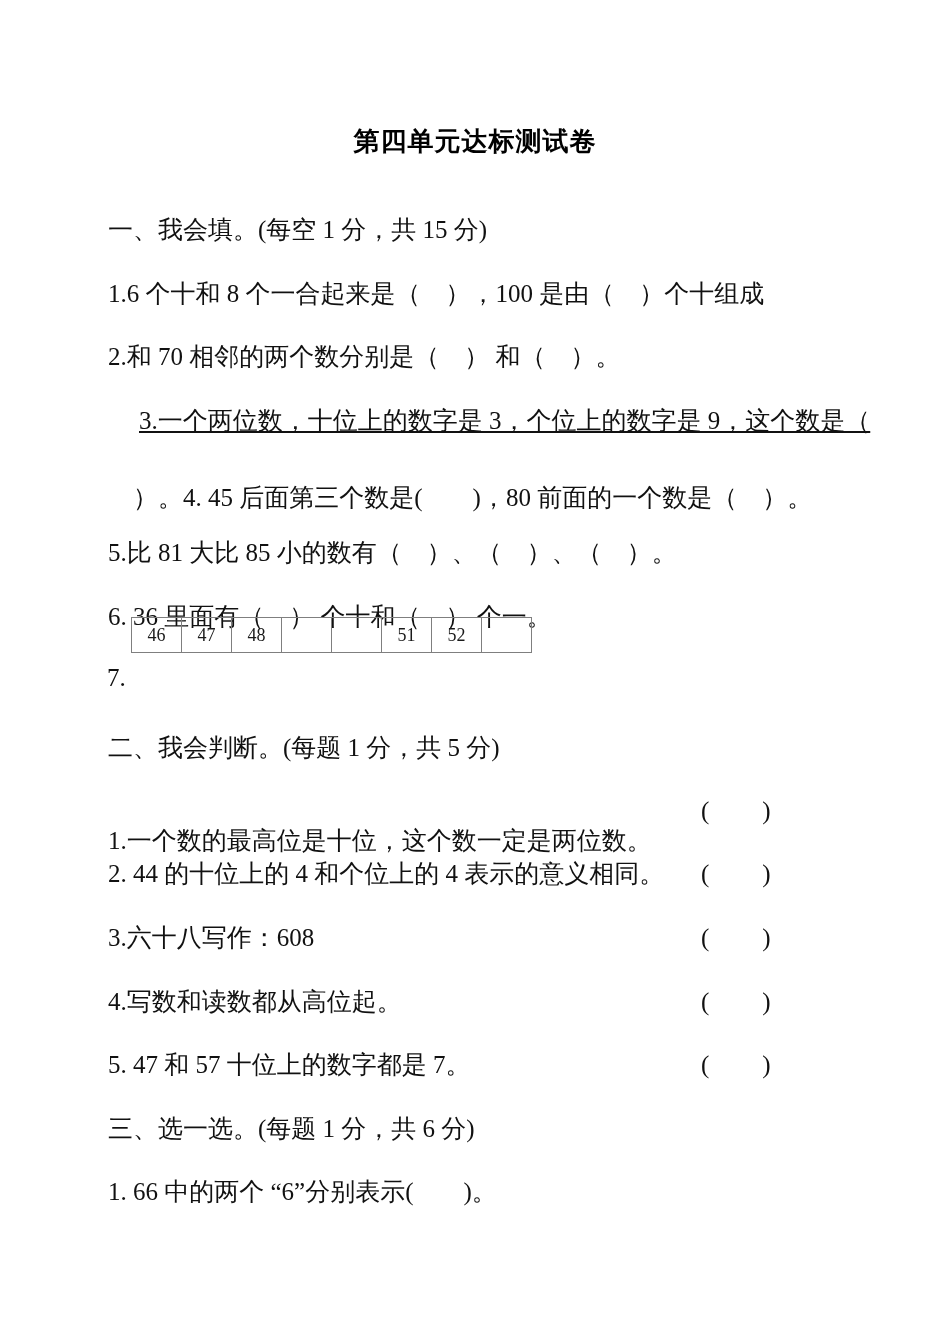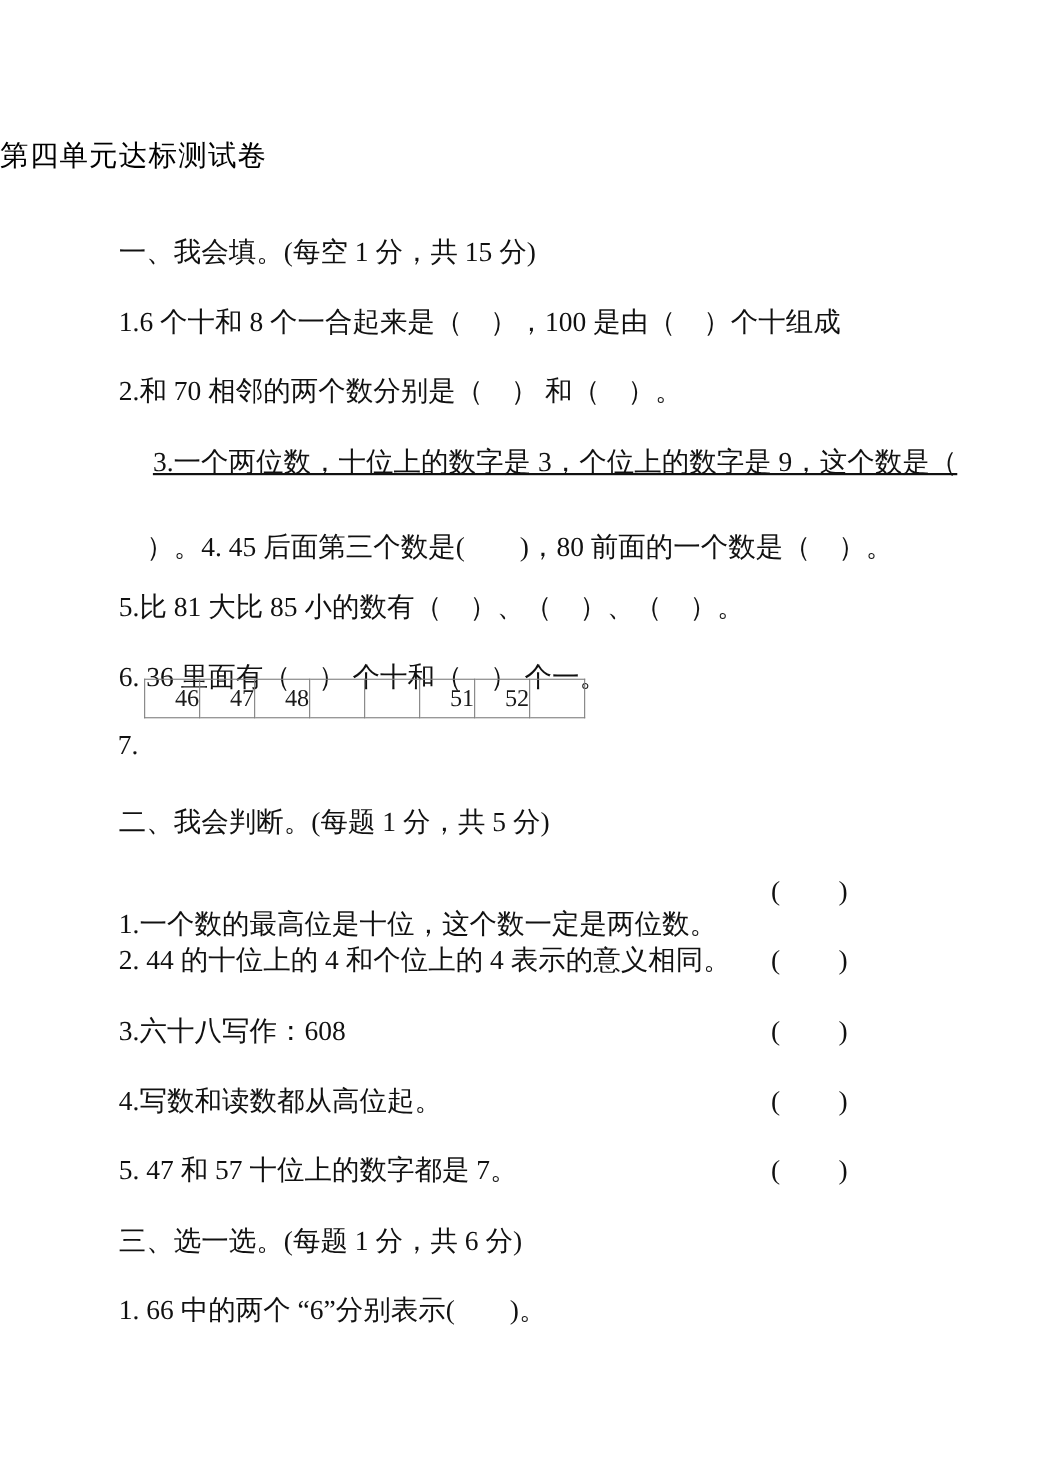--- a/index.html
+++ b/index.html
@@ -15,23 +15,23 @@
     font-family: "Liberation Serif", "DejaVu Serif", serif;
     color: #111111;
     overflow: hidden;
   }
   .title {
     position: absolute;
     top: 124px;
     left: 0;
     width: 100%;
     margin: 0;
-    text-align: left;
+    text-align: center;
     font-size: 26px;
-    font-weight: normal;
+    font-weight: bold;
     letter-spacing: 1px;
     color: #000000;
   }
   .line {
     position: absolute;
     left: 108px;
     font-size: 25px;
     line-height: 28px;
     white-space: nowrap;
     margin-top: 36px;
@@ -45,23 +45,23 @@
   .num-table {
     position: absolute;
     left: 131px;
     top: 617px;
     border-collapse: collapse;
   }
   .num-table td {
     width: 49px;
     height: 34px;
     border: 1px solid #7f7f7f;
-    text-align: right;
+    text-align: center;
     vertical-align: middle;
-    font-size: 22px;
+    font-size: 18px;
     padding: 0;
     color: #1a1a1a;
   }
 </style>
 </head>
 <body>
 
 <div class="page">
 
   <h1 class="title">第四单元达标测试卷</h1>

